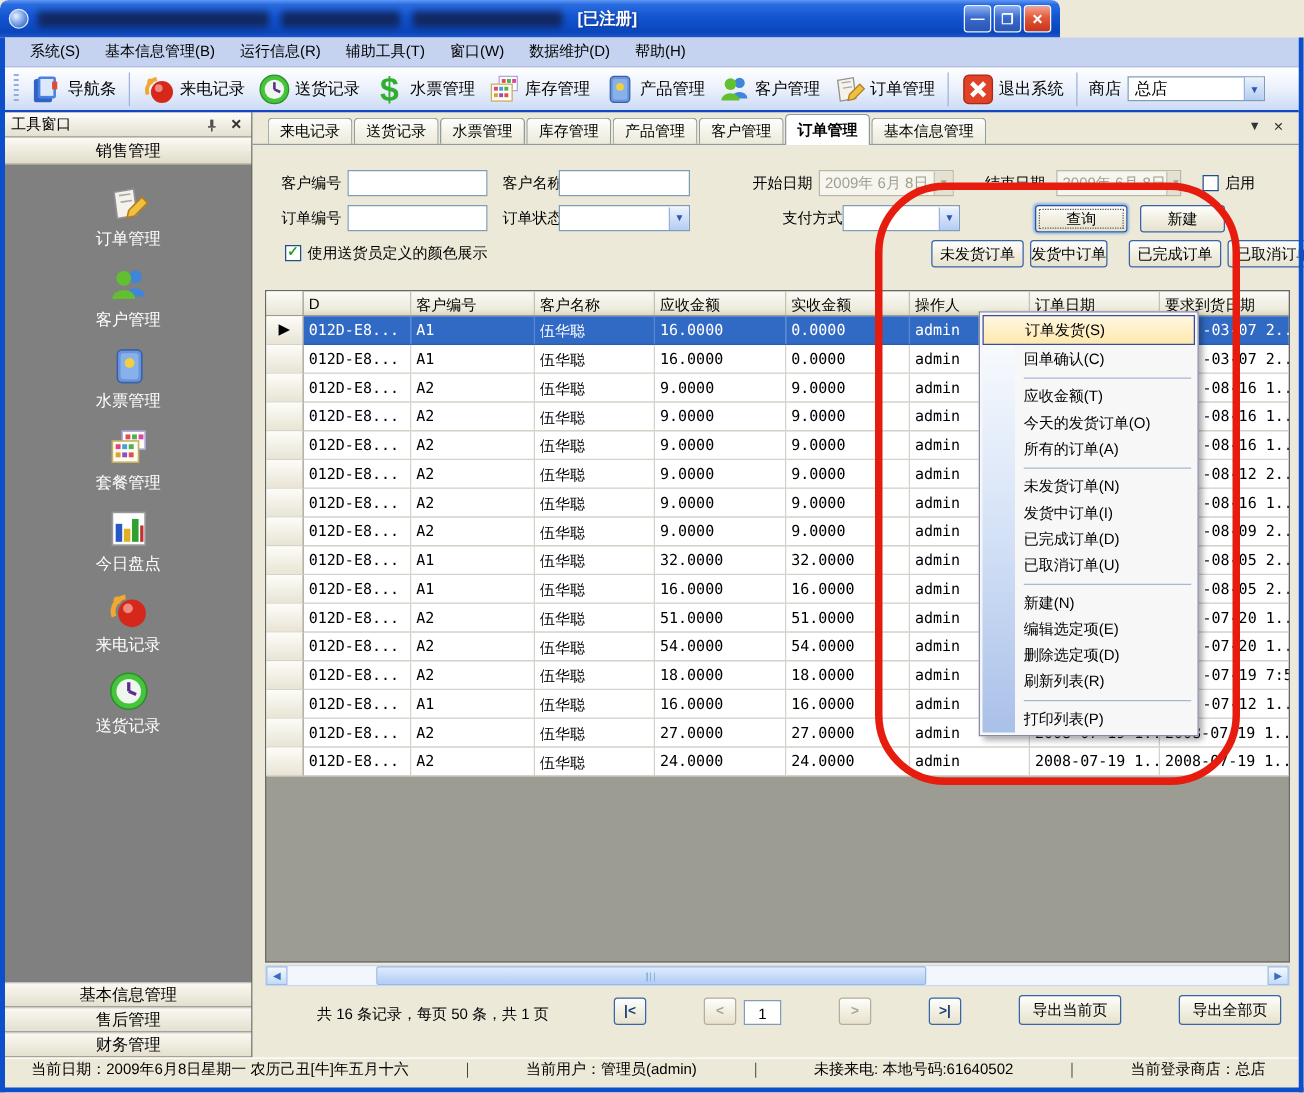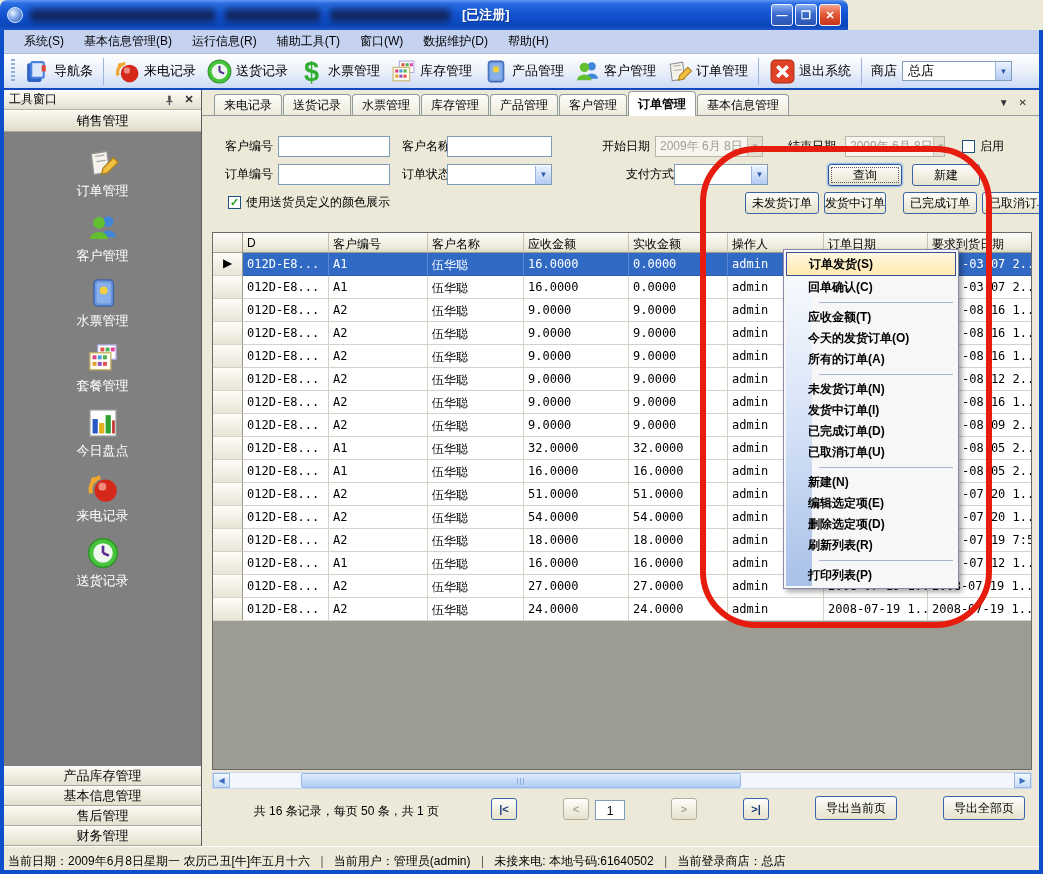--- a/index.html
+++ b/index.html
@@ -91,28 +91,28 @@
 .pg-btn { min-width:26px; height:22px; padding:0 4px; font-size:11px; font-weight:bold; color:#1c3c78; }
 .pg-btn.disabled { color:#a8a494; border-color:#b3af9f; box-shadow:none; }
 .pg-box { width:30px; height:20px; border:1px solid #7f9db9; background:#fff; text-align:center; line-height:20px; }
 .export-btn { padding:0 10px; height:24px; }
 
 
 .context-menu { position:absolute; left:783px; top:249px; width:176px; background:#f7f7f7; border:1px solid #898aa8;
   box-shadow:3px 3px 5px rgba(0,0,0,.35); z-index:30; padding:2px; }
 .context-menu::before { content:""; position:absolute; left:2px; top:2px; bottom:2px; width:26px;
   background:linear-gradient(180deg,#fdfeff,#d2e0f6 55%,#a9c0e8); }
-.cm-item { position:relative; z-index:1; height:21px; display:flex; align-items:center; padding-left:22px; font-size:12px; white-space:nowrap;font-weight:bold; }
+.cm-item { position:relative; z-index:1; height:21px; display:flex; align-items:center; padding-left:33px; font-size:12px; white-space:nowrap; }
 .cm-item.hl { height:24px; background:linear-gradient(180deg,#fff7e0,#ffe9ad); border:1px solid #3b4a9b; margin-bottom:1px; }
 .cm-sep { position:relative; z-index:1; height:1px; background:#a9b6d3; margin:4px 3px 4px 33px; }
 
 
 .annotation { position:absolute; left:700px; top:146px; width:292px; height:482px; border:6px solid #e61c0e; border-radius:56px; z-index:40; pointer-events:none; }
 .statusbar { position:absolute; left:4px; bottom:4px; width:1035px; height:24px; background:#ece9d8; border-top:1px solid #fff;
-  display:flex; align-items:flex-end; padding-left:4px; font-size:12px; white-space:nowrap; overflow:hidden; }
+  display:flex; align-items:flex-start; padding-left:21px; font-size:12px; white-space:nowrap; overflow:hidden;gap:35px; }
 .sb-sep { margin:0 6px; color:#333; }
 </style>
 </head>
 <body>
 
 <div class="titlebar">
   <span class="app-icon"></span>
   <span class="title-blur">
     <i style="width:185px"></i>
       <i style="width:95px"></i>
@@ -342,21 +342,20 @@
             <circle cx="13" cy="13" r="11" fill="#45c43c" stroke="#2c8f27"></circle>
             <circle cx="13" cy="13" r="7.5" fill="#eef7ee"></circle>
             <line x1="13" y1="13" x2="13" y2="7.5" stroke="#5b2d91" stroke-width="2"></line>
             <line x1="13" y1="13" x2="17.5" y2="15" stroke="#5b2d91" stroke-width="2"></line>
           </svg>
         </span>
         <span class="lbl">送货记录</span>
       </div>
     </div>
   <div class="sidebar-bottom" id="sidebar-bottom">
-      <div class="bar">产品库存管理</div>
       <div class="bar">基本信息管理</div>
       <div class="bar">售后管理</div>
       <div class="bar">财务管理</div>
     </div>
 </div>
 
 <div class="content">
   <div class="tabstrip" id="tabstrip">
       <div class="tab">来电记录</div>
       <div class="tab">送货记录</div>

